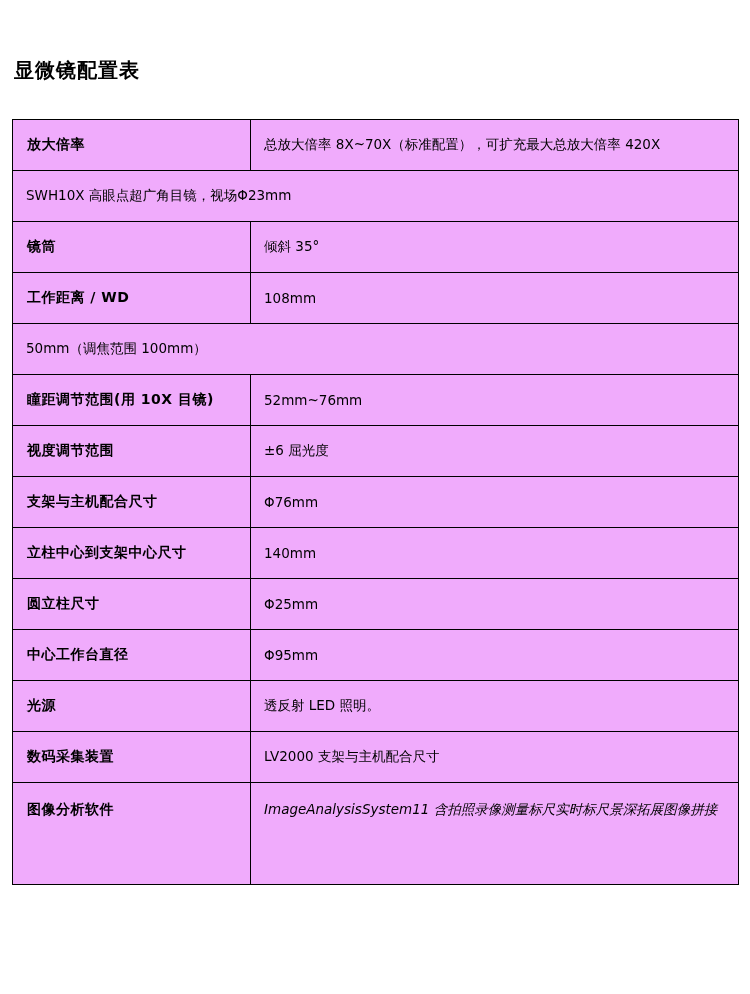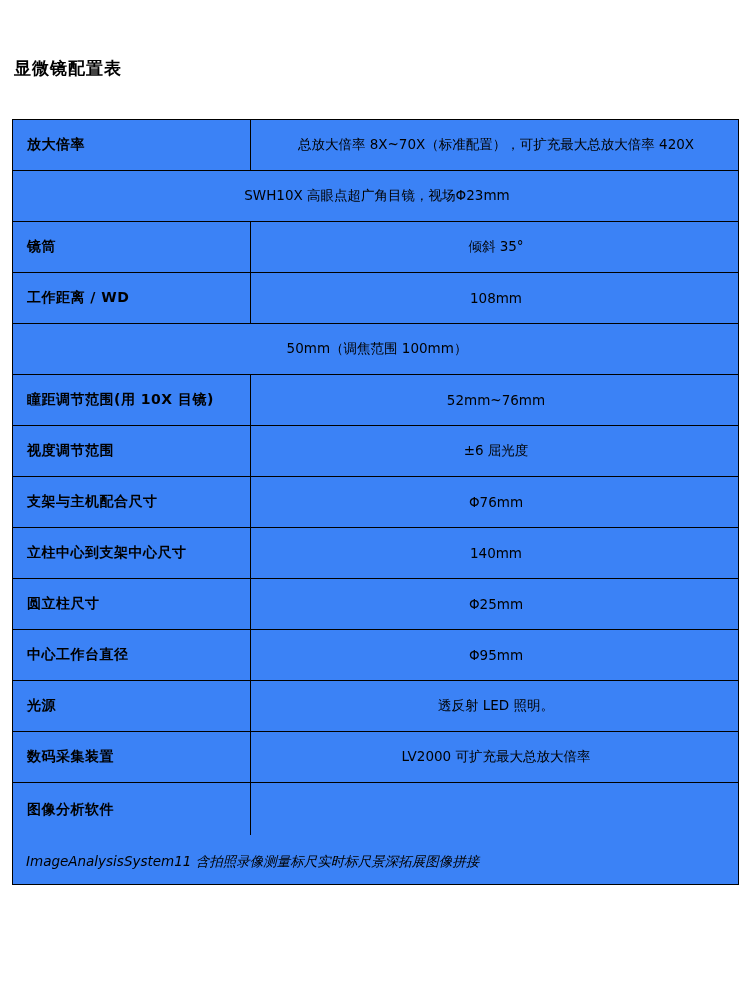--- a/index.html
+++ b/index.html
@@ -15,46 +15,45 @@
   .page {
     position: relative;
     width: 750px;
     height: 994px;
     background: #ffffff;
   }
   .doc-title {
     position: absolute;
     left: 14px;
     top: 57px;
-    font-size: 17px;
+    font-size: 20px;
     font-weight: bold;
     letter-spacing: 1px;
     white-space: nowrap;
   }
   .spec-table {
     position: absolute;
     left: 12px;
     top: 119px;
     width: 725px;
     border: 1px solid #000000;
     box-sizing: content-box;
-    background: #3b82f6;
+    background: #f0abfc;
   }
   .spec-row {
     display: flex;
     height: 50px;
     border-bottom: 1px solid #000000;
     box-sizing: content-box;
   }
   .spec-row.row-tall {
     height: 101px;
   }
   .spec-row:last-child {
     border-bottom: none;
-    flex-direction: column;
   }
   .cell-label {
     width: 238px;
     min-width: 238px;
     box-sizing: border-box;
     border-right: 1px solid #000000;
     display: flex;
     align-items: center;
     padding-left: 14px;
     padding-right: 6px;
@@ -62,21 +61,20 @@
     font-weight: bold;
     letter-spacing: 0.5px;
   }
   .cell-value {
     flex: 1;
     display: flex;
     align-items: center;
     padding-left: 13px;
     padding-right: 10px;
     font-size: 13.5px;
-    justify-content: center;
   }
   .row-tall .cell-label {
     align-items: flex-start;
   }
   .row-tall .cell-label span {
     line-height: 52px;
   }
   .row-tall .cell-value {
     display: block;
     padding-top: 0;
@@ -197,21 +195,21 @@
       <div class="cell-value">
           <span>透反射 LED 照明。</span>
         </div>
     </div>
 
     <div class="spec-row">
       <div class="cell-label">
           <span>数码采集装置</span>
         </div>
       <div class="cell-value">
-          <span>LV2000 可扩充最大总放大倍率</span>
+          <span>LV2000 支架与主机配合尺寸</span>
         </div>
     </div>
 
     <div class="spec-row row-tall">
       <div class="cell-label">
           <span>图像分析软件</span>
         </div>
       <div class="cell-value">
         <div class="value-line">ImageAnalysisSystem11 含拍照录像测量标尺实时标尺景深拓展图像拼接</div>
       </div>

